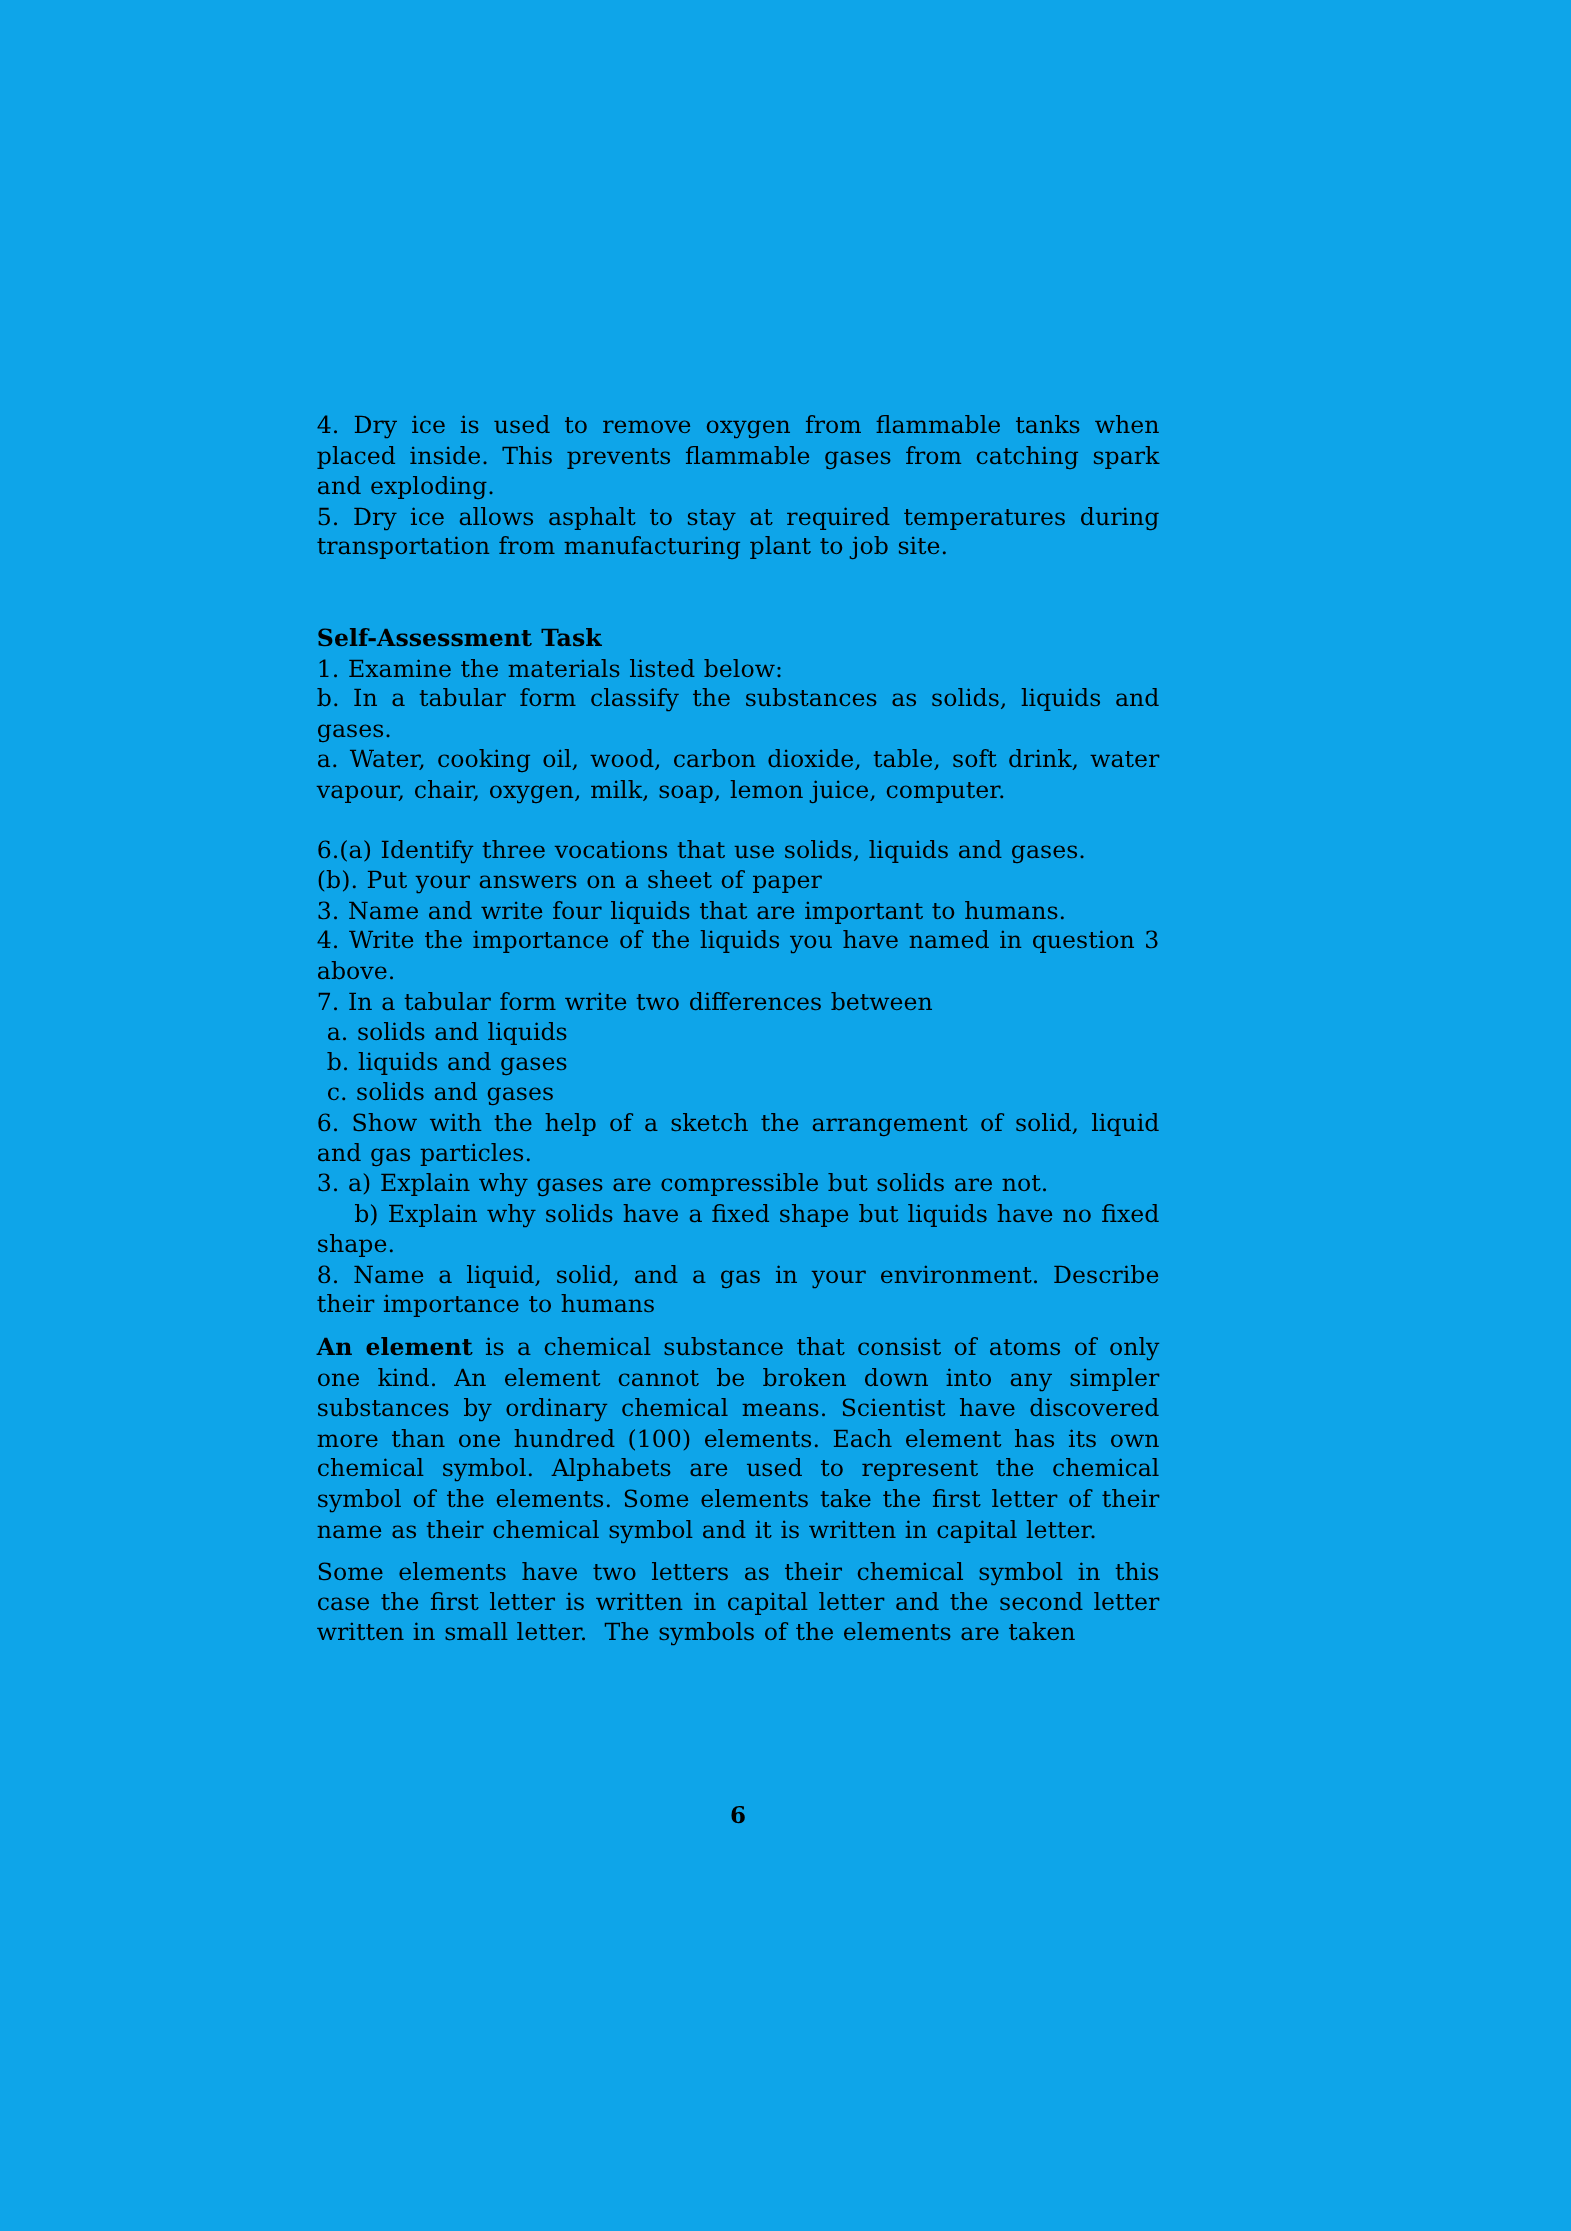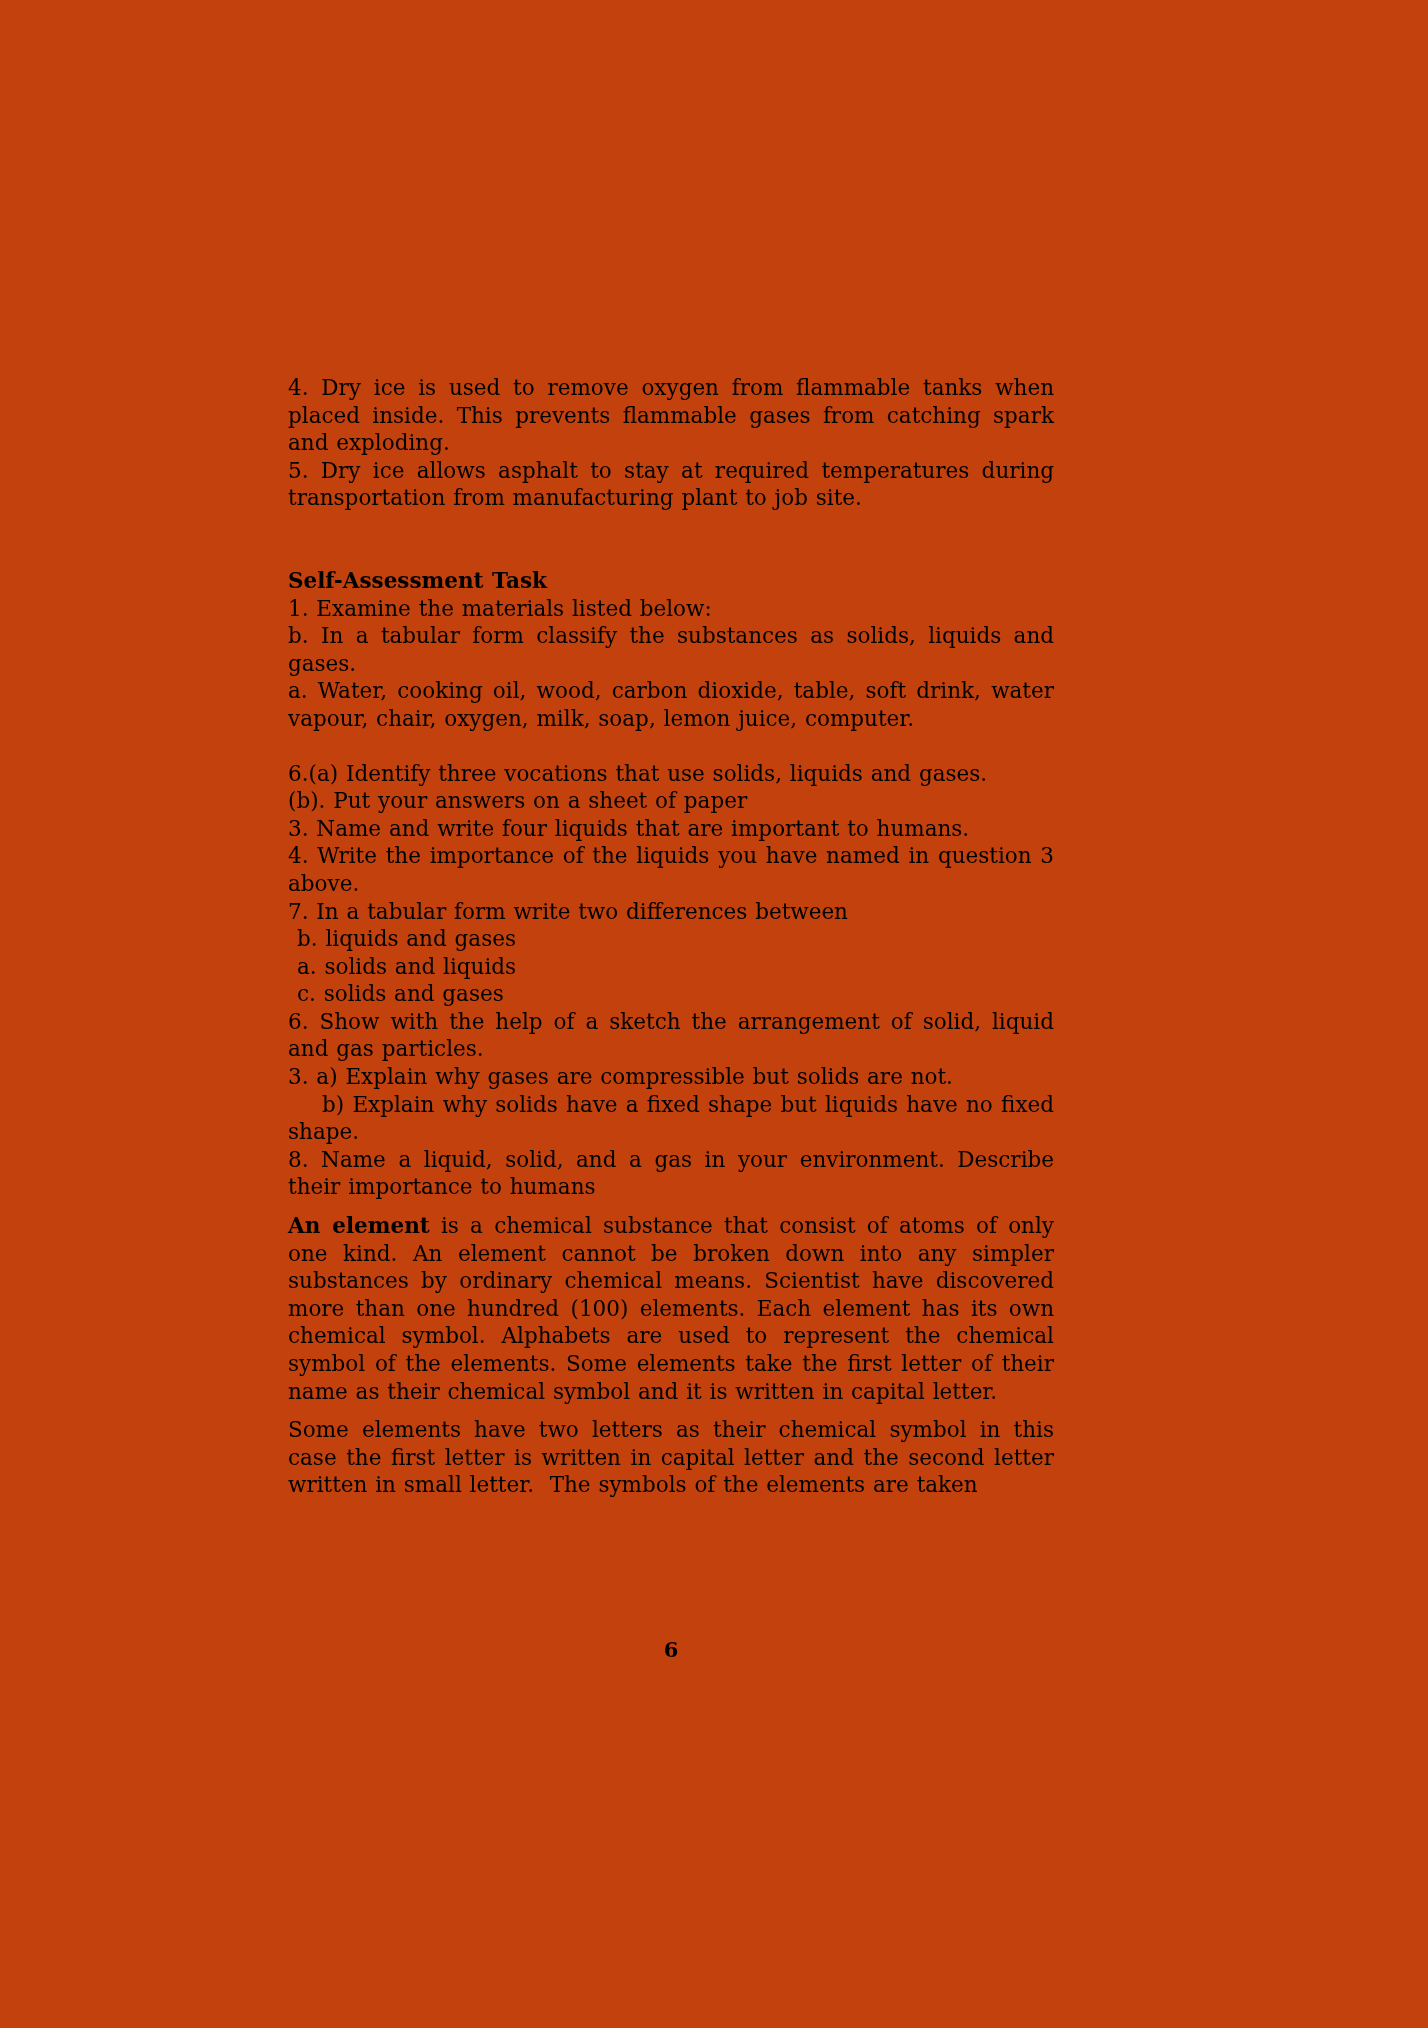--- a/index.html
+++ b/index.html
@@ -11,21 +11,21 @@
     height: 2028px;
     background: #ffffff;
     position: relative;
     font-family: "DejaVu Serif", serif;
     color: #000000;
     overflow: hidden;
   }
   .page {
     position: absolute;
     inset: 0;
-    background: #c2410c;
+    background: #0ea5e9;
   }
   .content {
     position: absolute;
     left: 288px;
     top: 374px;
     width: 766px;
     font-size: 21.5px;
     line-height: 27.6px;
     word-spacing: 1px;
   }
@@ -78,23 +78,23 @@
     <p class="gap-md">6.(a) Identify three vocations that use solids, liquids and gases.</p>
 
     <p>(b). Put your answers on a sheet of paper</p>
 
     <p>3. Name and write four liquids that are important to humans.</p>
 
     <p>4. Write the importance of the liquids you have named in question 3 above.</p>
 
     <p>7. In a tabular form write two differences between</p>
 
+    <p class="indent-sub">a. solids and liquids</p>
+
     <p class="indent-sub">b. liquids and gases</p>
-
-    <p class="indent-sub">a. solids and liquids</p>
 
     <p class="indent-sub">c. solids and gases</p>
 
     <p>6. Show with the help of a sketch the arrangement of solid, liquid and gas particles.</p>
 
     <p>3. a) Explain why gases are compressible but solids are not.</p>
 
     <p class="indent-first">b) Explain why solids have a fixed shape but liquids have no fixed shape.</p>
 
     <p>8. Name a liquid, solid, and a gas in your environment. Describe their importance to humans</p>

